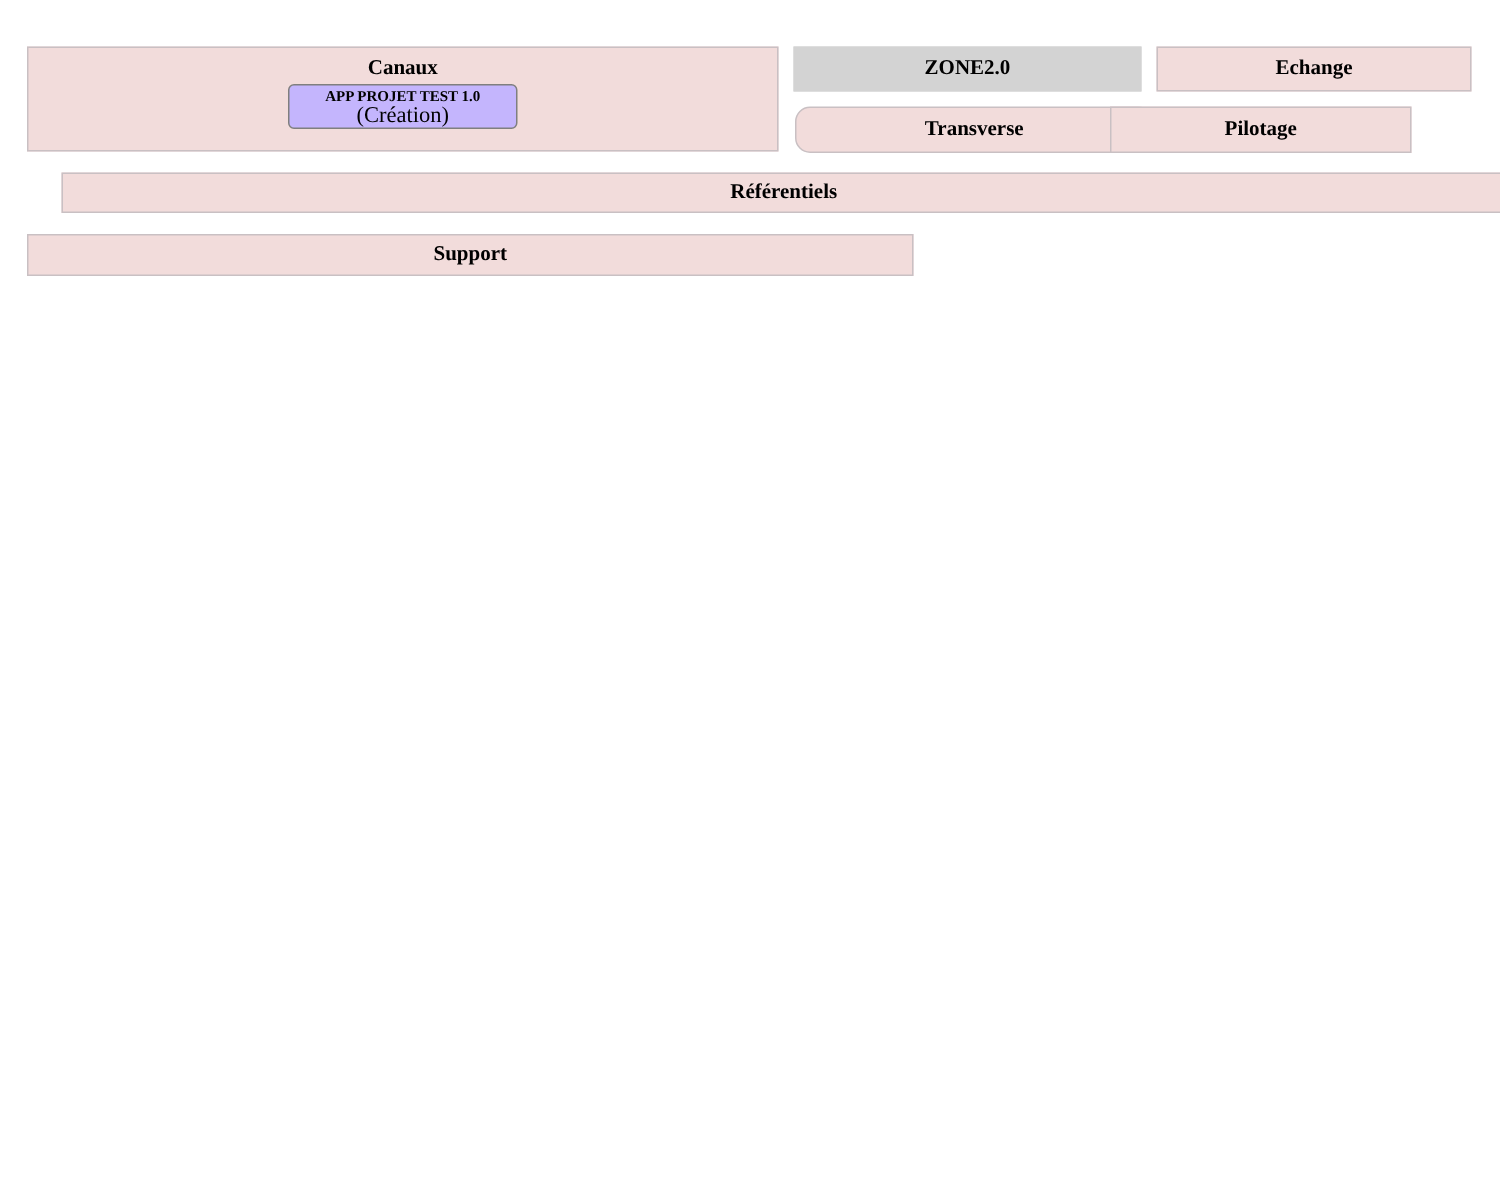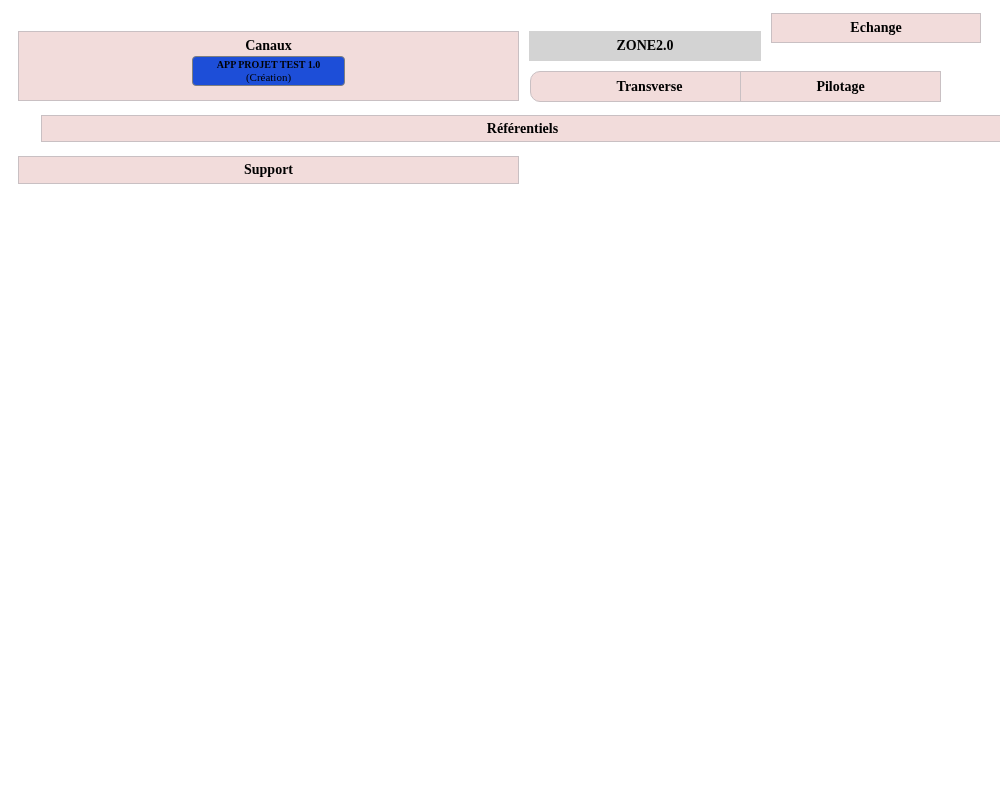--- a/index.html
+++ b/index.html
@@ -40,51 +40,51 @@
     white-space: nowrap;
   }
   
   .zone.container {
     flex-direction: column;
     justify-content: flex-start;
     padding-top: 6px;
   }
   #zone-canaux     { left: 18px;  top: 31px;  width: 501px; height: 70px; }
   #zone-zone2      { left: 529px; top: 31px;  width: 232px; height: 30px; }
-  #zone-echange    { left: 771px; top: 13px;  width: 210px; height: 30px; }
+  #zone-echange    { left: 771px; top: 31px;  width: 210px; height: 30px; }
   #zone-transverse { left: 530px; top: 71px;  width: 239px; height: 31px; border-radius: 10px; }
   #zone-pilotage   { left: 740px; top: 71px;  width: 201px; height: 31px; }
   #zone-referentiels { left: 18px; top: 115px; width: 963px; height: 27px; margin-left: 23px; }
-  #zone-support    { left: 18px;  top: 156px; width: 501px; height: 28px; }
+  #zone-support    { left: 18px;  top: 156px; width: 591px; height: 28px; }
 
   .app-node {
     box-sizing: border-box;
     margin-top: 3px;
     width: 153px;
     min-height: 30px;
-    background: #1d4ed8;
+    background: #c4b5fd;
     border: 1px solid #7f7f7f;
     border-radius: 4px;
     display: flex;
     flex-direction: column;
     align-items: center;
     justify-content: flex-start;
     padding: 2px 6px;
     cursor: pointer;
   }
   .app-node-title {
     font-weight: bold;
     font-size: 10px;
     line-height: 12px;
     text-align: center;
     white-space: nowrap;
   }
   .app-node-subtitle {
     font-weight: normal;
-    font-size: 11px;
+    font-size: 15px;
     line-height: 12px;
     text-align: center;
     white-space: nowrap;
     font-family: Liberation Serif, serif;
   }
 </style>
 </head>
 <body>
 
 <div class="canvas">

